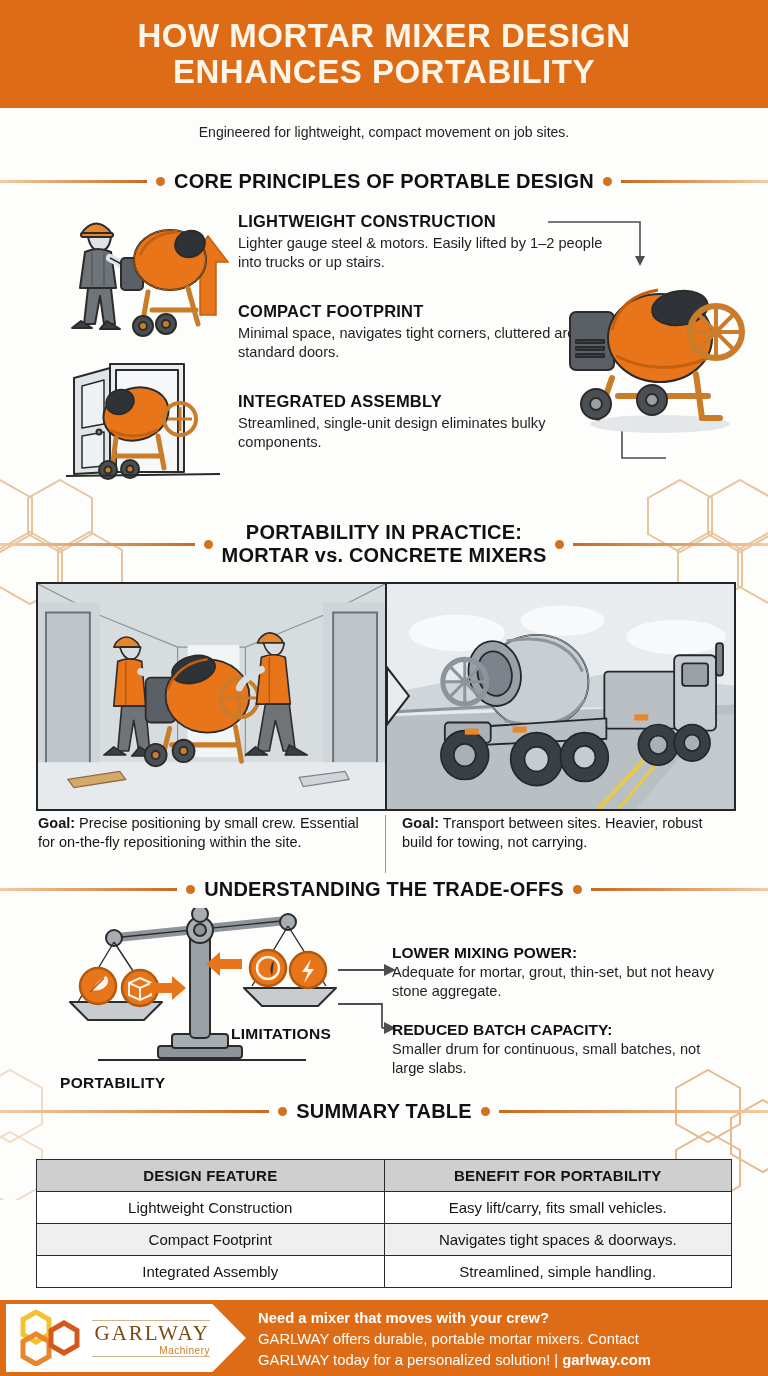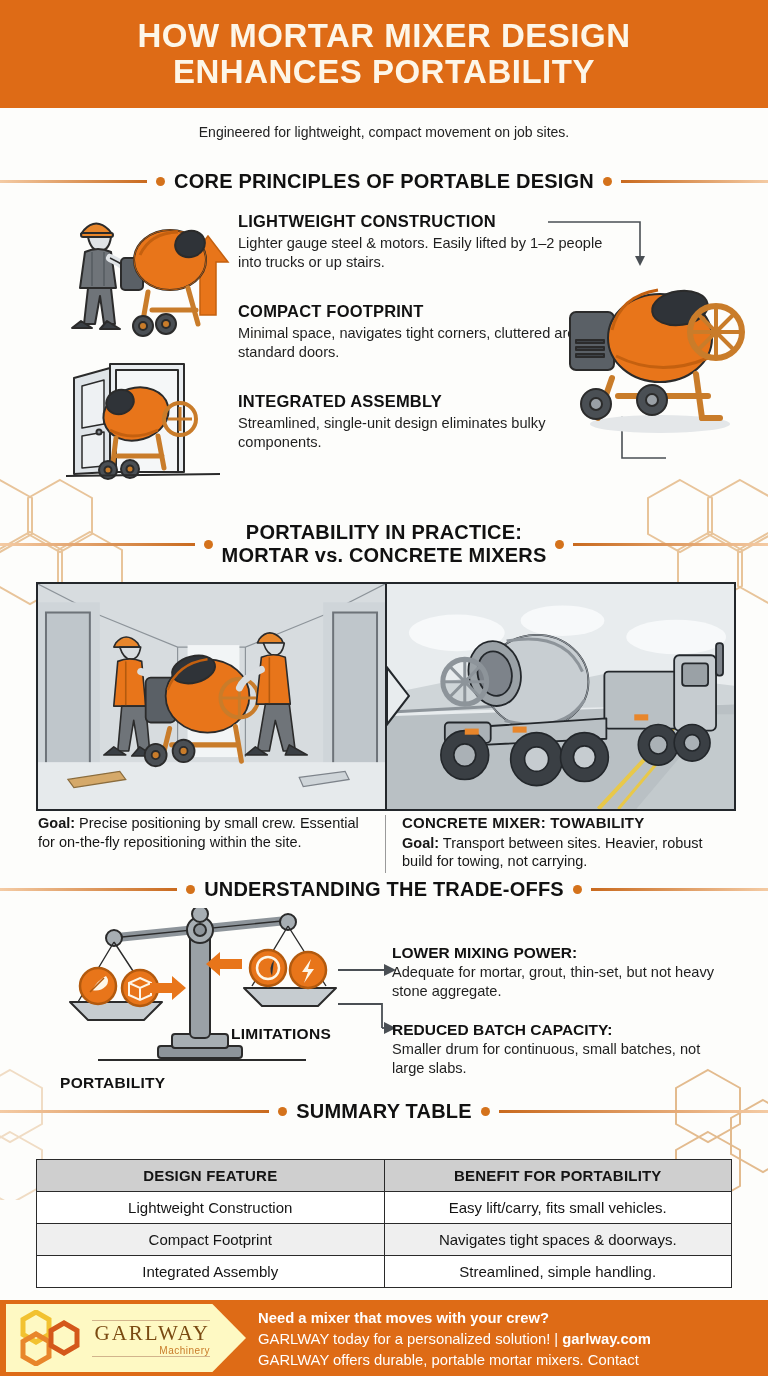--- a/index.html
+++ b/index.html
@@ -78,21 +78,21 @@
   th{background:#cfcfcf;font-weight:bold;font-size:15px;letter-spacing:.2px;}
   td{font-weight:normal;}
   tr.alt td{background:#efefef;}
   tr.plain td{background:#ffffff;}
 
   
   .footer{
     position:absolute;left:0;top:1300px;width:768px;height:76px;background:#DE6B16;
   }
   .logoplate{
-    position:absolute;left:6px;top:4px;width:240px;height:68px;background:#fef9c3;
+    position:absolute;left:6px;top:4px;width:240px;height:68px;background:#ffffff;
     clip-path:polygon(0 0, 86% 0, 100% 50%, 86% 100%, 0 100%);
     display:flex;align-items:center;
   }
   .logomark{position:relative;width:66px;height:56px;margin-left:14px;flex:0 0 auto;}
   .logotext{margin-left:6px;display:flex;flex-direction:column;align-items:flex-end;}
   .logotext .g{font-size:21px;letter-spacing:2px;color:#7a4a12;font-family:"Liberation Serif",serif;font-weight:normal;}
   .logotext .m{font-size:10px;color:#C97C2A;letter-spacing:.5px;margin-top:-1px;}
   .logorule{height:1px;background:#d2b48c;width:118px;}
   .footertext{
     position:absolute;left:258px;top:8px;width:500px;color:#fff;
@@ -379,21 +379,20 @@
   </div>
 
   <div class="capdiv"></div>
   <div class="capcol" style="left:38px;top:814px;width:340px;">
     <div>
       <b>Goal:</b>
       <span>Precise positioning by small crew. Essential for on-the-fly repositioning within the site.</span>
     </div>
   </div>
   <div class="capcol" style="left:402px;top:814px;width:330px;">
-    <h4>CONCRETE MIXER: TOWABILITY</h4>
     <div>
       <b>Goal:</b>
       <span>Transport between sites. Heavier, robust build for towing, not carrying.</span>
     </div>
   </div>
 
   <div class="divider" style="top:876px;height:26px;">
     <div class="line"></div>
     <div class="dot"></div>
     <div class="dtxt">UNDERSTANDING THE TRADE-OFFS</div>
@@ -519,20 +518,20 @@
       </svg>
       <div class="logotext">
         <div class="logorule"></div>
         <div class="g">GARLWAY</div>
         <div class="m">Machinery</div>
         <div class="logorule"></div>
       </div>
     </div>
     <div class="footertext">
       <div class="fl1">Need a mixer that moves with your crew?</div>
+      <div>GARLWAY offers durable, portable mortar mixers. Contact</div>
       <div>
         <span>GARLWAY today for a personalized solution! | </span><span class="site">garlway.com</span>
       </div>
-      <div>GARLWAY offers durable, portable mortar mixers. Contact</div>
     </div>
   </div>
 
 </div>
 
 </body></html>

